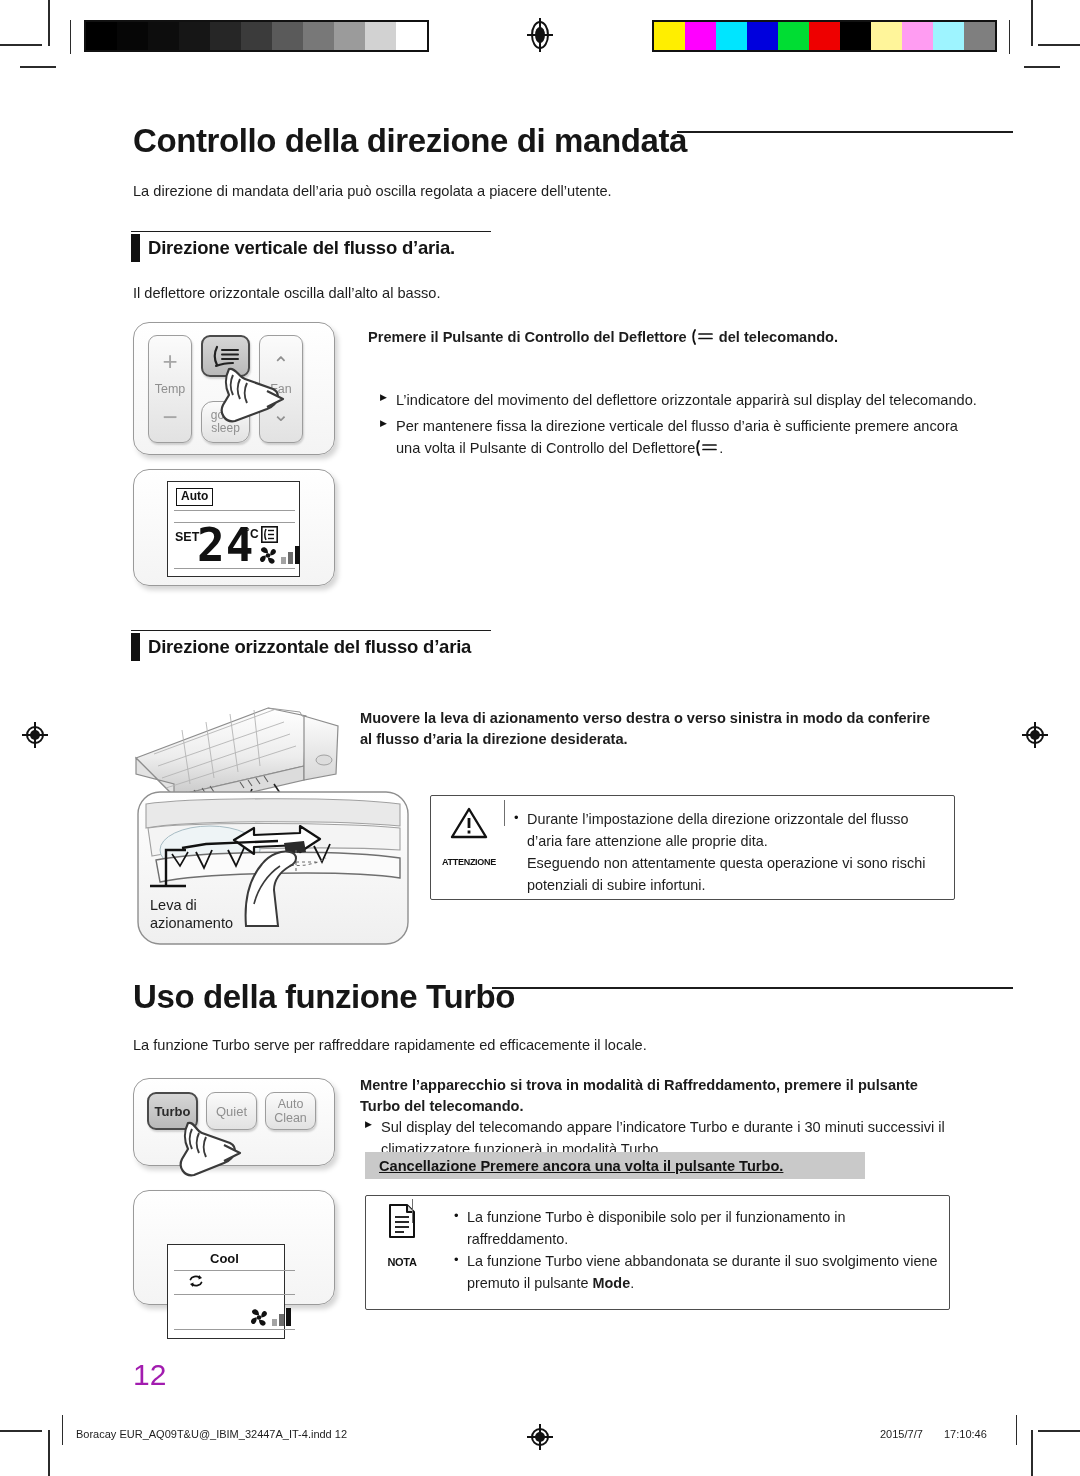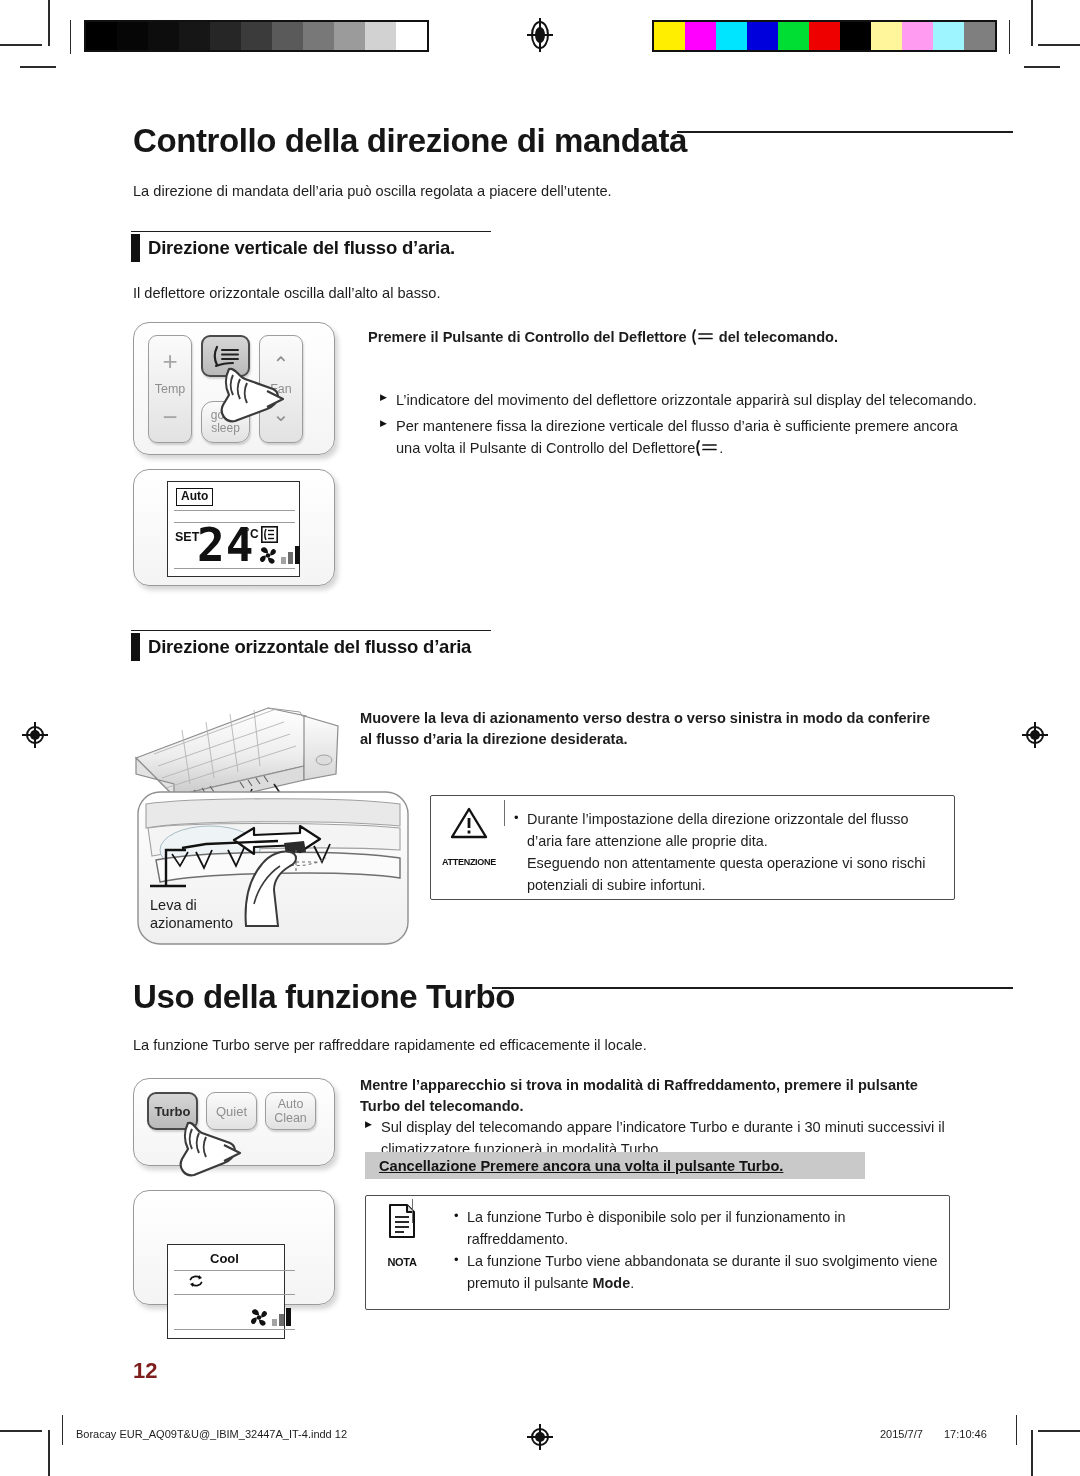--- a/index.html
+++ b/index.html
@@ -119,21 +119,21 @@
   .bars { position:absolute; display:flex; align-items:flex-end; }
   .bars i { display:block; margin-left:2px; }
 
   .cool-lbl { position:absolute; font-size:13px; font-weight:bold; color:#111; }
 
   
   .ac-art { position:absolute; }
 
   .leva-label { position:absolute; font-size:14.5px; line-height:1.25; color:#1d1d1d; }
 
-  .pagenum { position:absolute; font-size:22px; font-weight:bold; color:#7f1d1d; }
+  .pagenum { position:absolute; font-size:30px; font-weight:normal; color:#a21caf; }
 
   .footer-text { position:absolute; font-size:11px; color:#1d1d1d; white-space:nowrap; }
   .footer-rule { position:absolute; background:#2b2b2b; }
 </style>
 </head>
 <body>
 
 <div class="crop" style="left:48px;  top:0;     width:1.6px; height:46px;"></div>
 <div class="crop" style="left:0;     top:44px;  width:42px;  height:1.6px;"></div>
 <div class="crop" style="left:20px;  top:66px;  width:36px;  height:2px;"></div>

